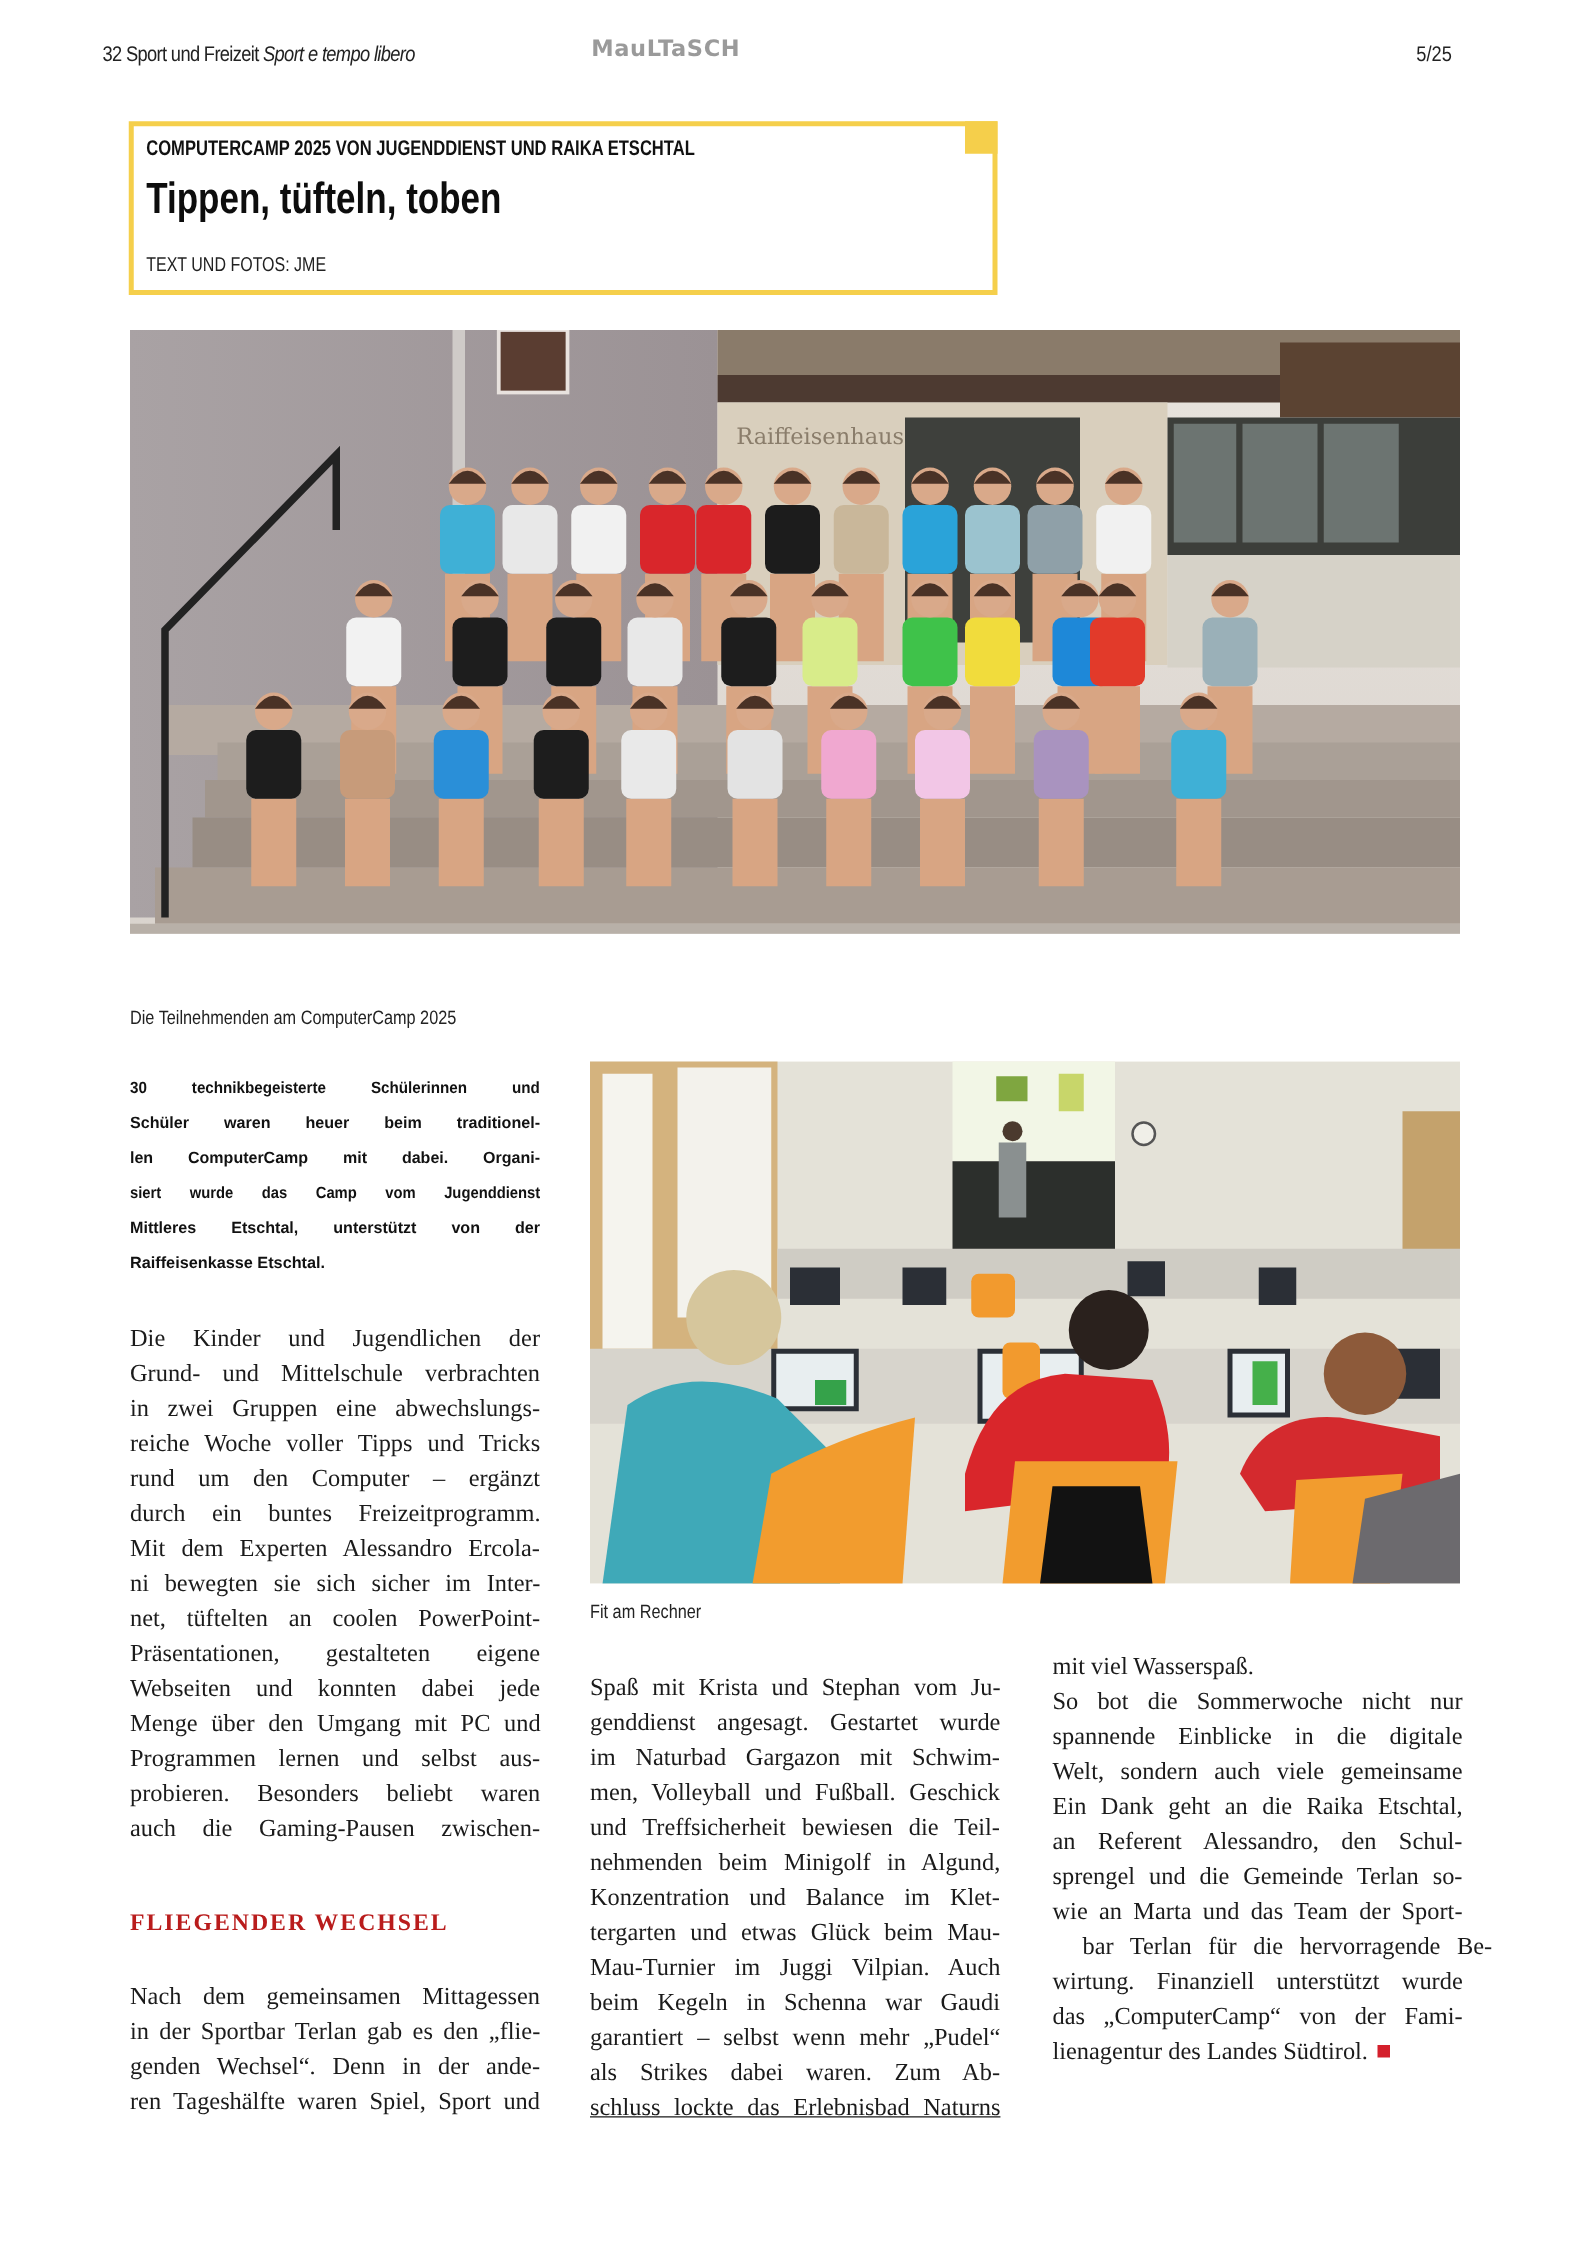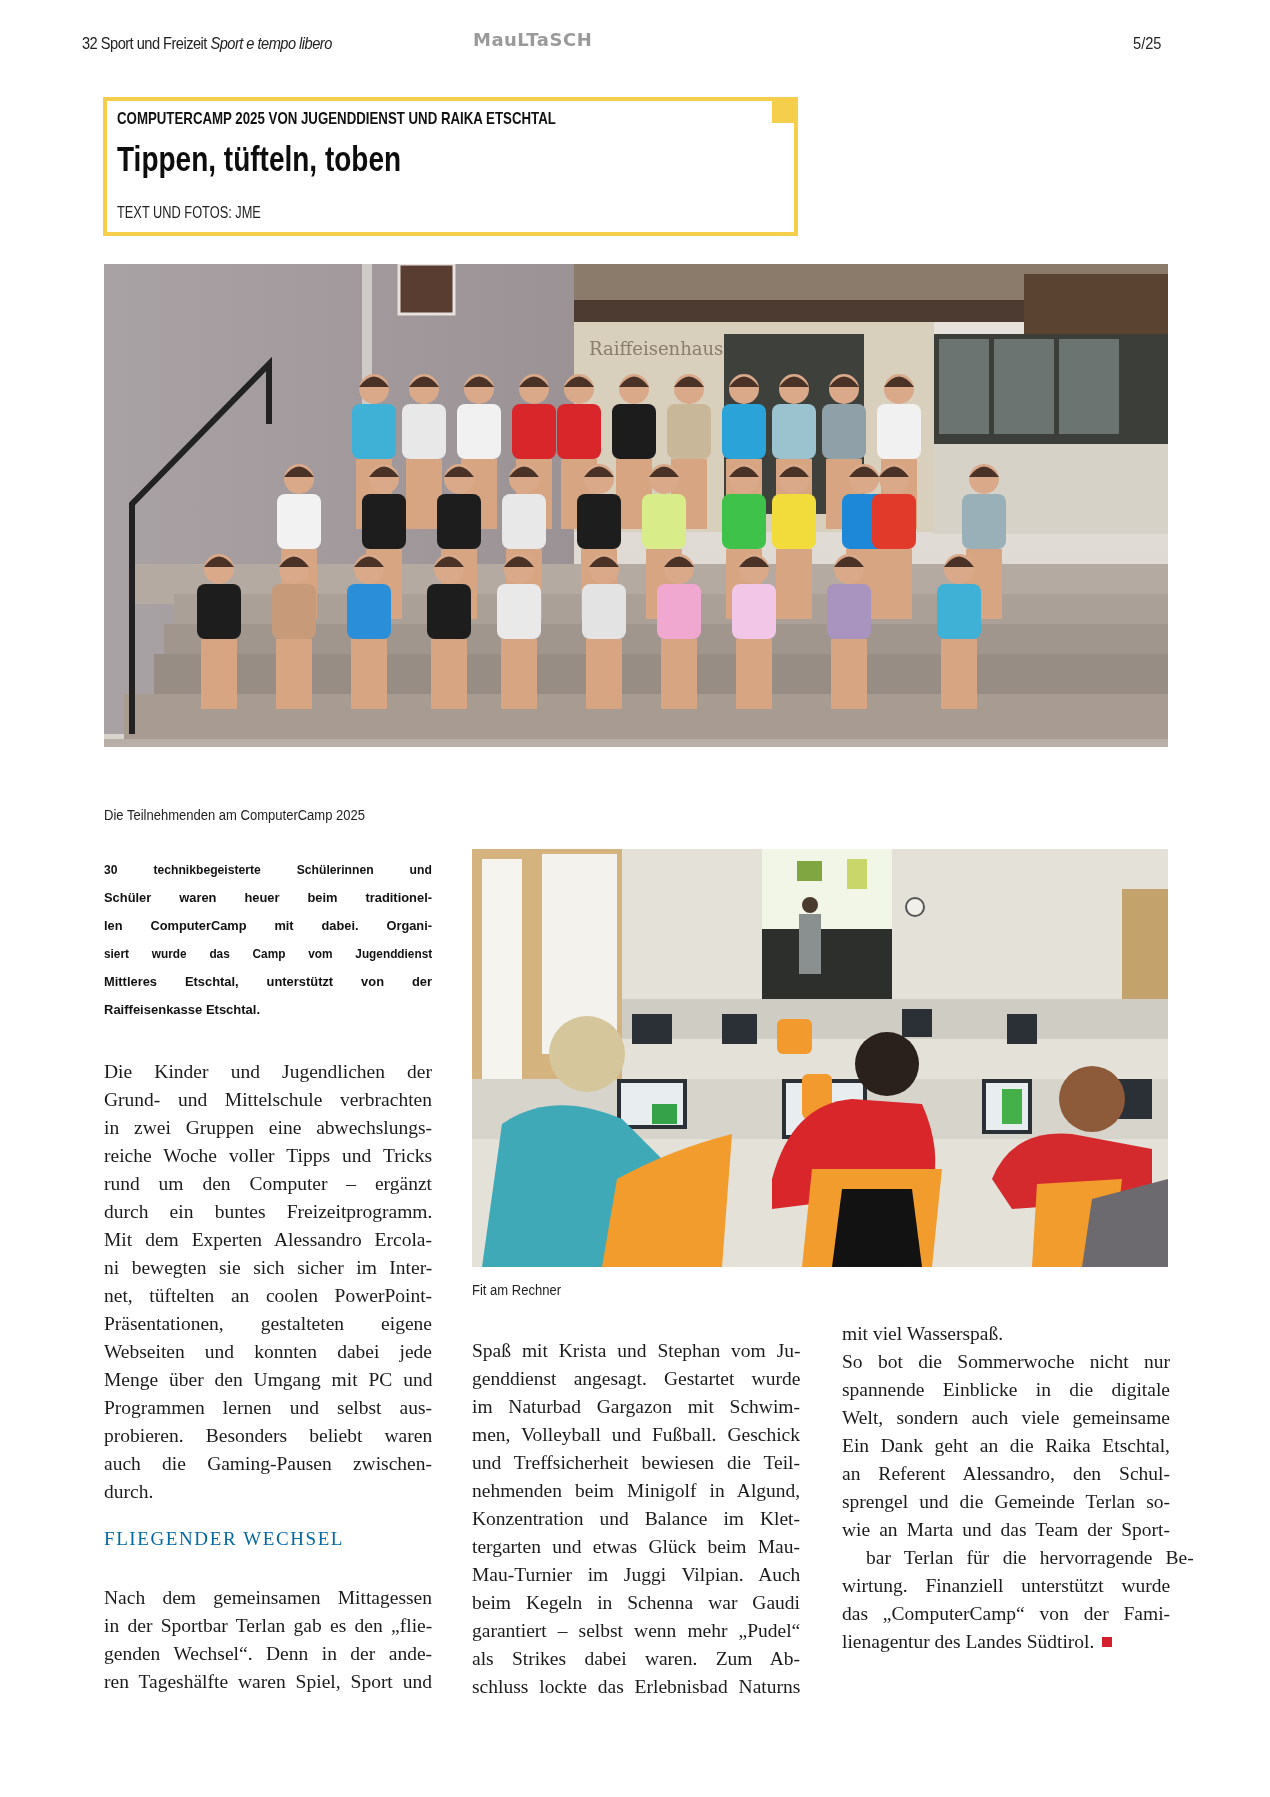--- a/index.html
+++ b/index.html
@@ -34,21 +34,21 @@
   #lead { left: 104px; top: 856px; width: 328px; font-family: "Liberation Sans", sans-serif; font-weight: bold; font-size: 13px; line-height: 28px; color: #111; }
   .line { display: block; white-space: nowrap; text-align-last: justify; text-align: justify; }
   .line.last { text-align-last: left; }
 
   
   .col { width: 328px; font-family: "Liberation Serif", serif; font-size: 19.5px; line-height: 28px; color: #1b1b1b; }
   .col .line { overflow: visible; }
   #col1 { left: 104px; top: 1058px; }
   #col2 { left: 472px; top: 1337px; }
   #col3 { left: 842px; top: 1320px; }
-  #subhead { left: 104px; top: 1528px; font-family: "Liberation Serif", serif; font-weight: normal; font-size: 19px; letter-spacing: 1.6px; color: #0369a1; white-space: nowrap; }
+  #subhead { left: 104px; top: 1528px; font-family: "Liberation Serif", serif; font-weight: bold; font-size: 19px; letter-spacing: 1.6px; color: #b91c1c; white-space: nowrap; }
   #col1b { left: 104px; top: 1584px; }
   #end-mark { display: inline-block; width: 10px; height: 10px; background: #d4202c; margin-left: 8px; vertical-align: 1px; }
 </style>
 </head>
 <body>
 
 <div id="hdr-left" class="abs">
   <span>32</span>
   <span>Sport und Freizeit</span>
   <i>Sport e tempo libero</i>
@@ -320,21 +320,20 @@
     <span class="line" style="display: block; word-spacing: 16.33px;">durch ein buntes Freizeitprogramm.</span>
     <span class="line" style="display: block; word-spacing: 8px;">Mit dem Experten Alessandro Ercola-</span>
     <span class="line" style="display: block; word-spacing: 7.67px;">ni bewegten sie sich sicher im Inter-</span>
     <span class="line" style="display: block; word-spacing: 11.75px;">net, tüftelten an coolen PowerPoint-</span>
     <span class="line" style="display: block; word-spacing: 32px;">Präsentationen, gestalteten eigene</span>
     <span class="line" style="display: block; word-spacing: 15.25px;">Webseiten und konnten dabei jede</span>
     <span class="line" style="display: block; word-spacing: 6px;">Menge über den Umgang mit PC und</span>
     <span class="line" style="display: block; word-spacing: 13.25px;">Programmen lernen und selbst aus-</span>
     <span class="line" style="display: block; word-spacing: 17.33px;">probieren. Besonders beliebt waren</span>
     <span class="line" style="display: block; word-spacing: 16.33px;">auch die Gaming-Pausen zwischen-</span>
-    <span class="line last" style="display: block;">durch.</span>
   </div>
 <div id="subhead" class="abs">FLIEGENDER WECHSEL</div>
 <div id="col1b" class="abs col">
     <span class="line" style="display: block; word-spacing: 12.33px;">Nach dem gemeinsamen Mittagessen</span>
     <span class="line" style="display: block; word-spacing: 3.43px;">in der Sportbar Terlan gab es den „flie-</span>
     <span class="line" style="display: block; word-spacing: 8.6px;">genden Wechsel“. Denn in der ande-</span>
     <span class="line" style="display: block; word-spacing: 5px;">ren Tageshälfte waren Spiel, Sport und</span>
   </div>
 
 <div id="col2" class="abs col">
@@ -343,21 +342,21 @@
     <span class="line" style="display: block; word-spacing: 10.75px;">im Naturbad Gargazon mit Schwim-</span>
     <span class="line" style="display: block; word-spacing: 6px;">men, Volleyball und Fußball. Geschick</span>
     <span class="line" style="display: block; word-spacing: 8px;">und Treffsicherheit bewiesen die Teil-</span>
     <span class="line" style="display: block; word-spacing: 8.25px;">nehmenden beim Minigolf in Algund,</span>
     <span class="line" style="display: block; word-spacing: 11px;">Konzentration und Balance im Klet-</span>
     <span class="line" style="display: block; word-spacing: 6.4px;">tergarten und etwas Glück beim Mau-</span>
     <span class="line" style="display: block; word-spacing: 10.75px;">Mau-Turnier im Juggi Vilpian. Auch</span>
     <span class="line" style="display: block; word-spacing: 10px;">beim Kegeln in Schenna war Gaudi</span>
     <span class="line" style="display: block; word-spacing: 6.2px;">garantiert – selbst wenn mehr „Pudel“</span>
     <span class="line" style="display: block; word-spacing: 13.4px;">als Strikes dabei waren. Zum Ab-</span>
-    <span class="line" style="display: block; word-spacing: 6px;">schluss lockte das Erlebnisbad Naturns</span>
+    <span class="line" style="display: block; word-spacing: 6px; text-decoration: underline;">schluss lockte das Erlebnisbad Naturns</span>
   </div>
 
 <div id="col3" class="abs col">
     <span class="line last" style="display: block;">mit viel Wasserspaß.</span>
     <span class="line" style="display: block; word-spacing: 10.4px;">So bot die Sommerwoche nicht nur</span>
     <span class="line" style="display: block; word-spacing: 13.5px;">spannende Einblicke in die digitale</span>
     <span class="line" style="display: block; word-spacing: 8.25px;">Welt, sondern auch viele gemeinsame</span>
     <span class="line" style="display: block; word-spacing: 6.67px;">Ein Dank geht an die Raika Etschtal,</span>
     <span class="line" style="display: block; word-spacing: 13px;">an Referent Alessandro, den Schul-</span>
     <span class="line" style="display: block; word-spacing: 6.2px;">sprengel und die Gemeinde Terlan so-</span>

